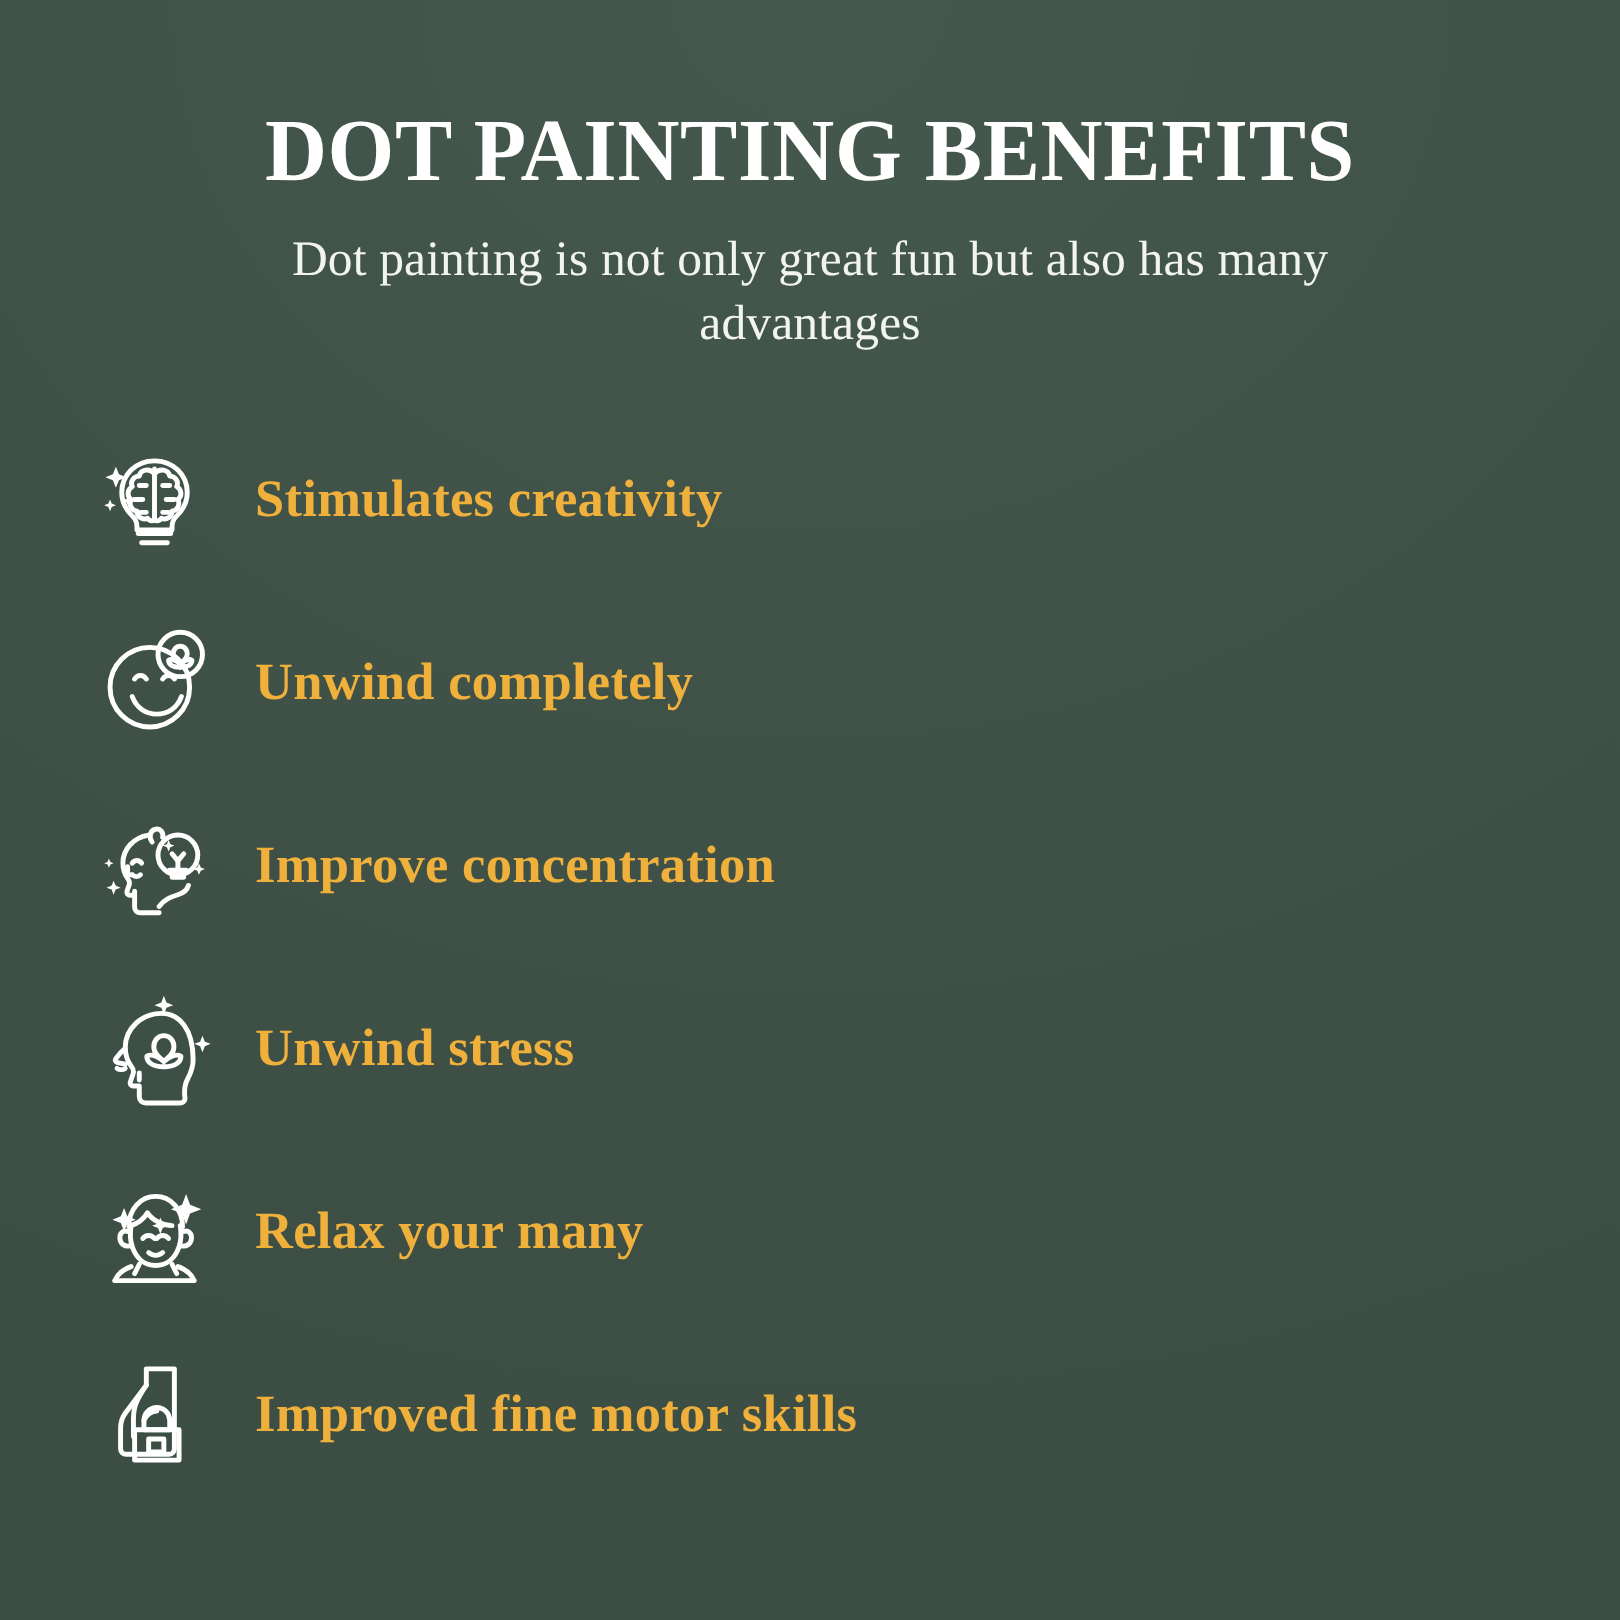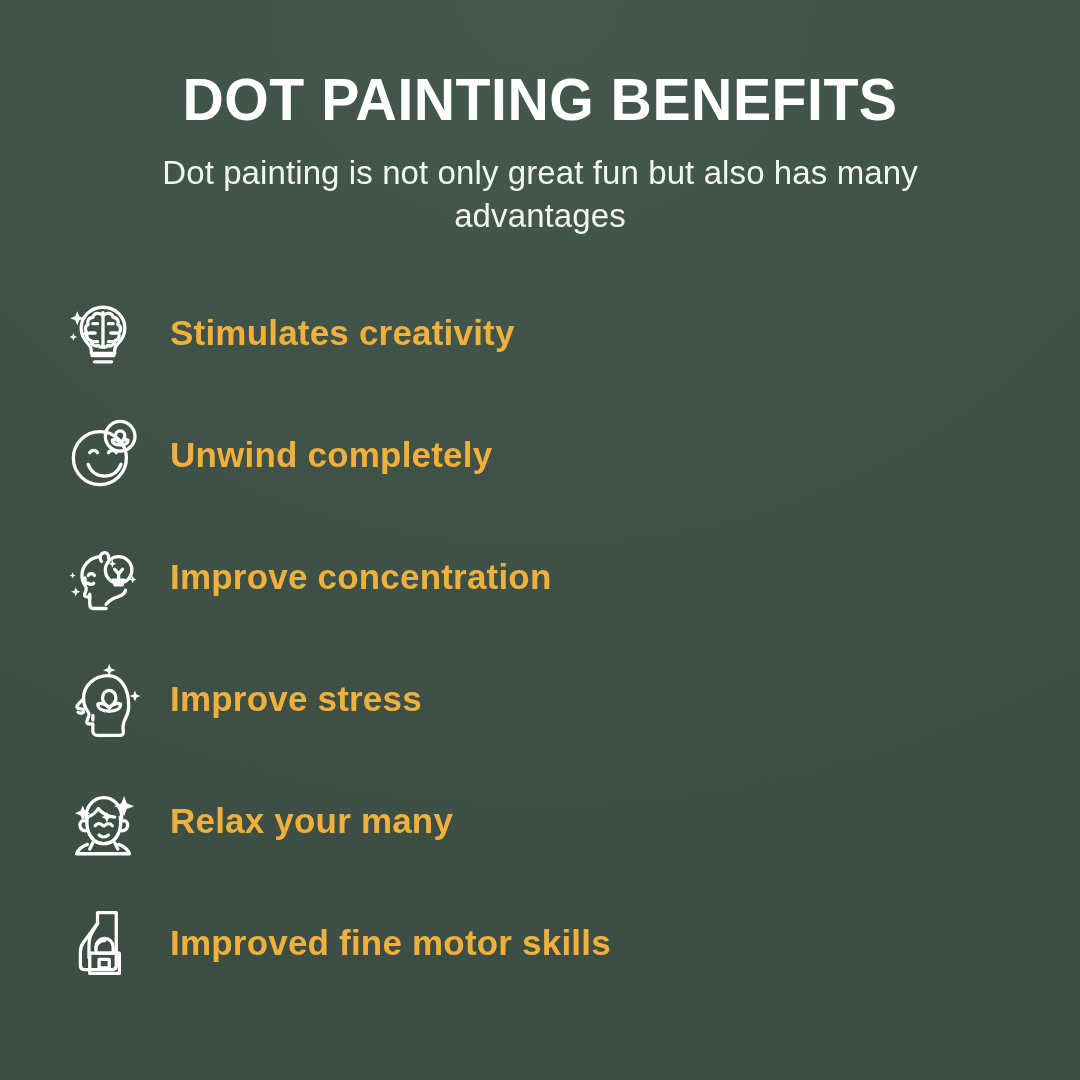--- a/index.html
+++ b/index.html
@@ -18,20 +18,21 @@
 
   .poster {
     position: relative;
     width: 1080px;
     height: 1080px;
     background:
       radial-gradient(120% 100% at 50% 0%, #45584d 0%, #3f5146 55%, #3c4e44 100%);
     display: flex;
     flex-direction: column;
     align-items: center;
+    font-family: Liberation Serif, serif;
   }
 
   
   .header {
     width: 100%;
     text-align: center;
     padding-top: 70px;
   }
 
   .title {
@@ -198,21 +199,21 @@
           <path d="M37 77v-6"></path>
           <path d="M25 50c-2.6 2-6 5.6-8 8.6-1 1.6-.4 3 1.4 3.4l6.6 1.4"></path>
           <path d="M18 67c2 1.4 5 1.4 7 0"></path>
           <path d="M58 39c-5 0-8.6 4.4-8.6 9.6 0 5.6 4 9 8.6 12.4 4.6-3.4 8.6-6.8 8.6-12.4 0-5.2-3.6-9.6-8.6-9.6z"></path>
           <path d="M58 61c-4.6-4.6-11-6.6-14.6-4.4 0 5 5 9 14.6 9"></path>
           <path d="M58 61c4.6-4.6 11-6.6 14.6-4.4 0 5-5 9-14.6 9"></path>
           <path class="solid" d="M58 5l2.2 5.6L66 13l-5.8 2.2L58 21l-2.2-5.8L50 13l5.8-2.4z"></path>
           <path class="solid" d="M91 39l2 5.2L98 46l-5 2-2 5.2L89 48l-5-2 5-1.8z"></path>
         </svg>
       </span>
-      <span class="benefit-label">Improve stress</span>
+      <span class="benefit-label">Unwind stress</span>
     </div>
 
     <div class="benefit-row">
       <span class="benefit-icon">
         <svg viewBox="0 0 100 100">
           <path d="M28 46c0-15 10-26 23-26s23 11 23 26"></path>
           <path d="M30 45c-1 6-1 12 1 18 3.4 10 10.6 16 20 16s16.6-6 20-16c2-6 2-12 1-18"></path>
           <path d="M27 50c-4-1.4-7 1.6-6.6 6 .4 4.4 4 7 8 6.4"></path>
           <path d="M75 50c4-1.4 7 1.6 6.6 6-.4 4.4-4 7-8 6.4"></path>
           <path d="M40 56c2.6-3.4 7.4-3.4 10 0"></path>

